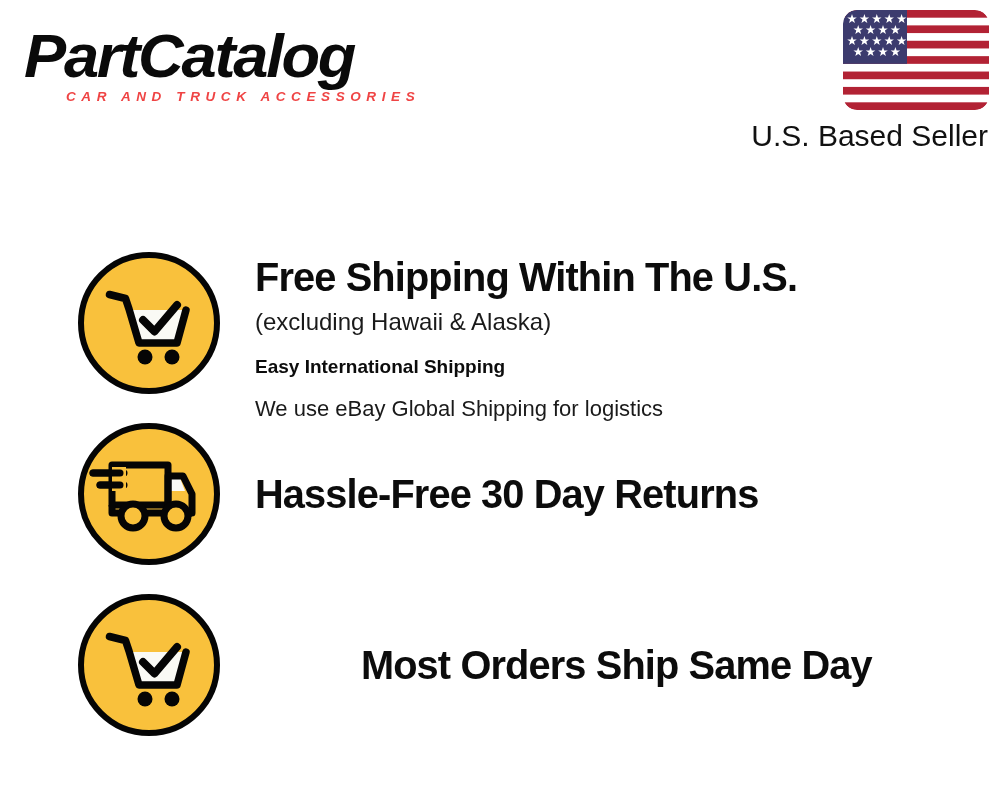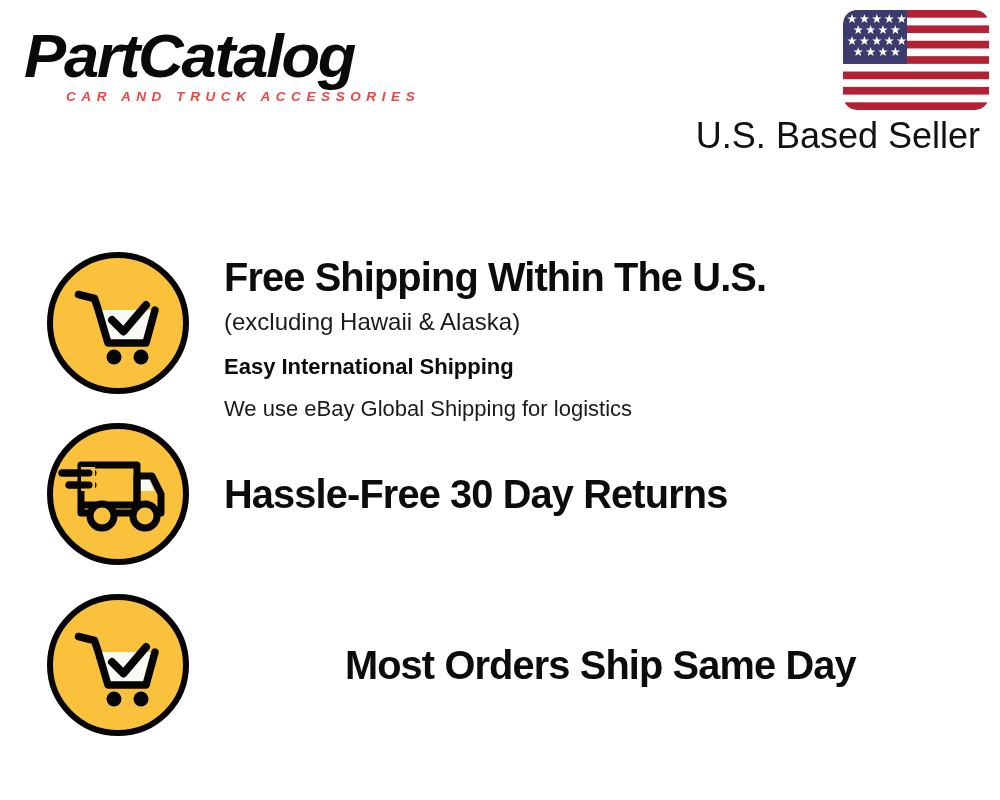--- a/index.html
+++ b/index.html
@@ -61,44 +61,45 @@
     top:10px;
     width:146px;
     height:100px;
     border-radius:14px;
     overflow:hidden;
   }
   .flag-badge svg { display:block; width:146px; height:100px; }
 
   .seller-note {
     position:absolute;
-    right:20px;
+    right:12px;
     top:118px;
     font-family:"Liberation Sans", sans-serif;
-    font-size:36px;
+    font-size:30px;
     line-height:36px;
     font-weight:400;
     color:#111111;
     white-space:nowrap;
     text-align:right;
   }
 
   
   .features {
     position:absolute;
     left:0;
     top:230px;
     width:1000px;
   }
   .feature-row {
     position:absolute;
     left:0;
     width:1000px;
     display:flex;
     align-items:flex-start;
+    padding-left:31px;
   }
   .feature-row.row-0 { top:20px; }
   .feature-row.row-1 { top:191px; }
   .feature-row.row-2 { top:362px;text-align:center; }
 
   .feature-icon {
     position:relative;
     flex:0 0 auto;
     width:146px;
     height:146px;
@@ -128,21 +129,21 @@
     font-weight:400;
     font-size:24px;
     line-height:30px;
     color:#1a1a1a;
     margin-top:5px;
     white-space:nowrap;
   }
   .feature-sub-strong {
     font-family:"Liberation Sans", sans-serif;
     font-weight:bold;
-    font-size:22px;
+    font-size:19px;
     line-height:30px;
     color:#0c0c0c;
     margin-top:15px;
     white-space:nowrap;
   }
   .feature-sub-last {
     font-family:"Liberation Sans", sans-serif;
     font-weight:400;
     font-size:22px;
     line-height:30px;

